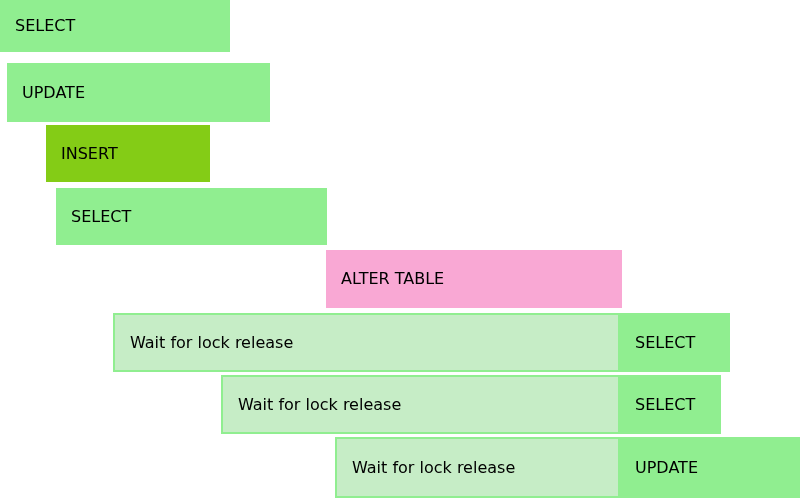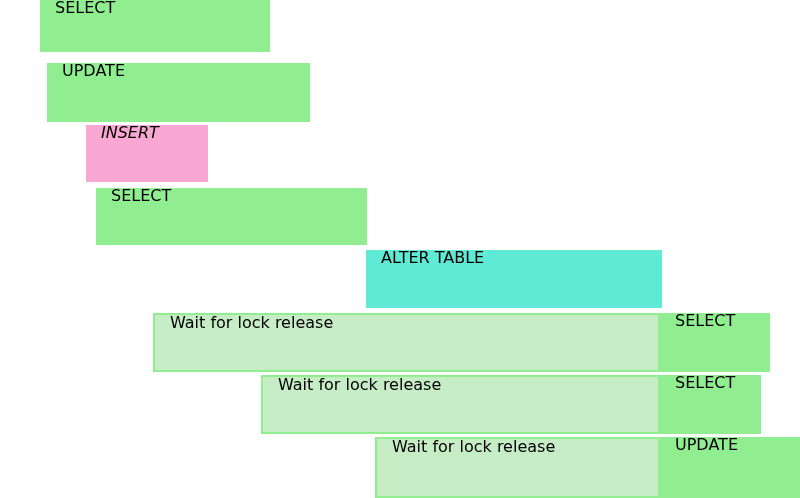--- a/index.html
+++ b/index.html
@@ -20,21 +20,21 @@
     box-sizing: border-box;
     display: flex;
     align-items: center;
   }
   .seg {
     position: absolute;
     box-sizing: border-box;
     top: 0;
     bottom: 0;
     display: flex;
-    margin-left: 40px;
+    align-items: center;
   }
   .seg-label {
     color: #000000;
     font-size: 16px;
     line-height: 1;
     white-space: nowrap;
     padding-left: 15px;
   }
 </style>
 </head>
@@ -45,31 +45,31 @@
       <div class="seg" style="left: 0px; width: 230px; background: rgb(144, 238, 144);">
         <span class="seg-label">SELECT</span>
       </div>
     </div>
     <div class="bar" style="left: 0px; top: 63px; height: 59px; width: 800px;">
       <div class="seg" style="left: 7px; width: 263px; background: rgb(144, 238, 144);">
         <span class="seg-label">UPDATE</span>
       </div>
     </div>
     <div class="bar" style="left: 0px; top: 125px; height: 57px; width: 800px;">
-      <div class="seg" style="left: 46px; width: 122px; background: #f9a8d4; font-style: italic;">
+      <div class="seg" style="left: 46px; width: 164px; background: #84cc16;">
         <span class="seg-label">INSERT</span>
       </div>
     </div>
     <div class="bar" style="left: 0px; top: 188px; height: 57px; width: 800px;">
       <div class="seg" style="left: 56px; width: 271px; background: rgb(144, 238, 144);">
         <span class="seg-label">SELECT</span>
       </div>
     </div>
     <div class="bar" style="left: 0px; top: 250px; height: 58px; width: 800px;">
-      <div class="seg" style="left: 326px; width: 296px; background: #5eead4;">
+      <div class="seg" style="left: 326px; width: 296px; background: #f9a8d4;">
         <span class="seg-label">ALTER TABLE</span>
       </div>
     </div>
     <div class="bar" style="left: 0px; top: 313px; height: 59px; width: 800px;">
       <div class="seg" style="left: 113px; width: 507px; background: rgb(198, 237, 198); border: 2px solid rgb(144, 238, 144);">
         <span class="seg-label">Wait for lock release</span>
       </div>
       <div class="seg" style="left: 620px; width: 110px; background: rgb(144, 238, 144);">
         <span class="seg-label">SELECT</span>
       </div>

